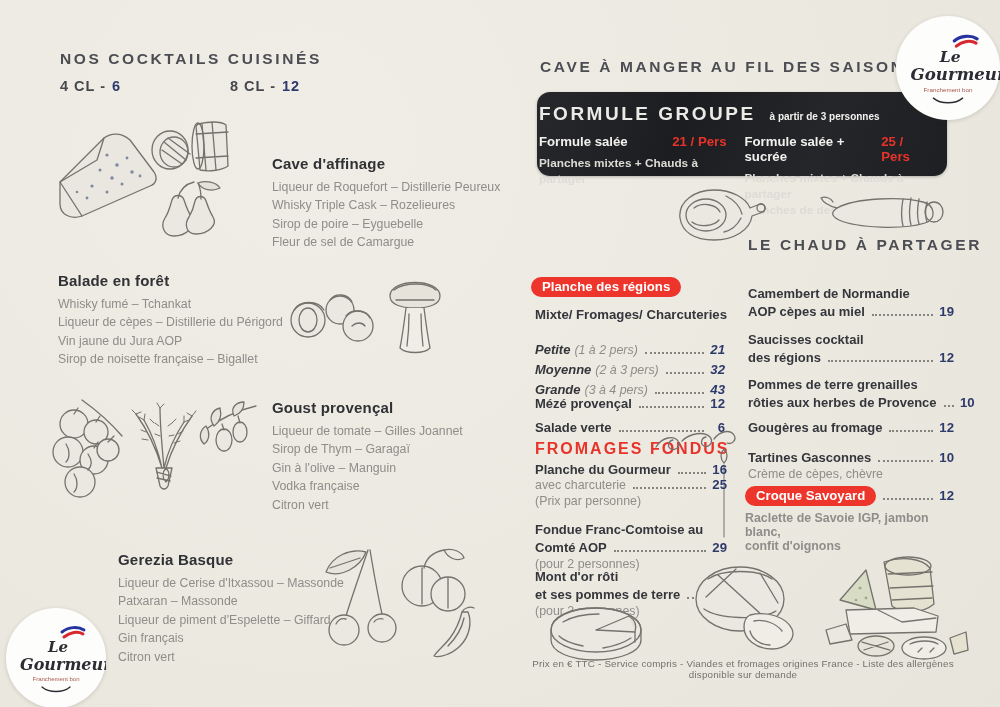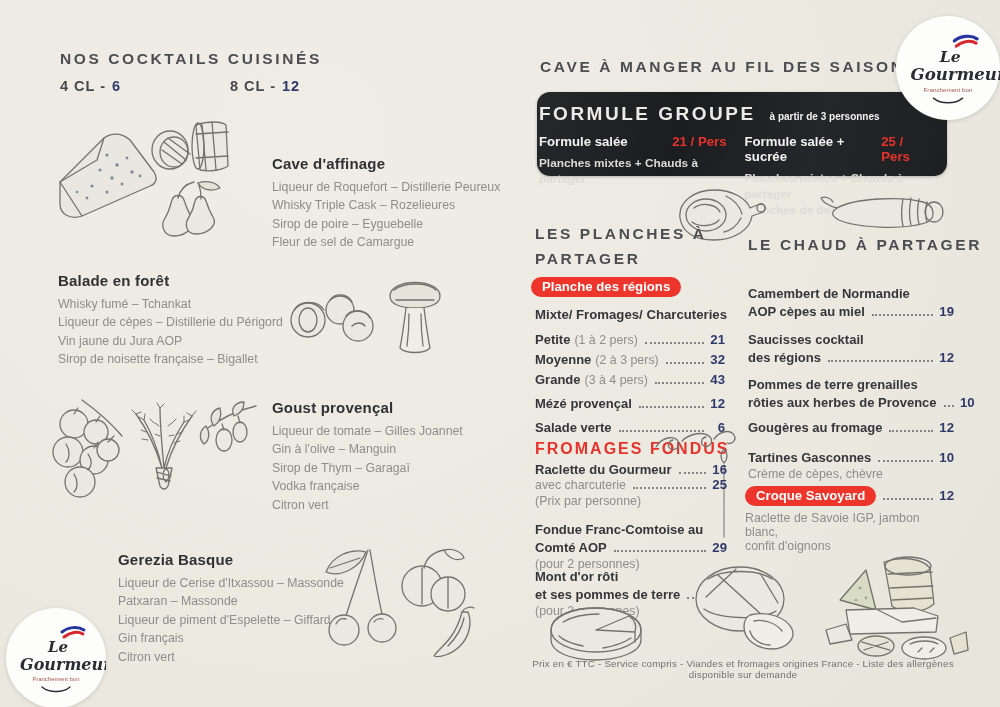--- a/index.html
+++ b/index.html
@@ -135,22 +135,22 @@
     <path d="M6,30 C6,12 56,12 56,30 C56,38 46,42 31,42 C16,42 6,38 6,30 Z" fill="#e6e3da"></path>
     <path d="M10,24 C20,16 44,16 52,24 M12,34 L50,34"></path>
     <path d="M22,42 C20,58 18,72 16,82 C22,88 40,88 46,82 C44,72 42,58 40,42" fill="#efede6"></path>
     <path d="M25,48 C25,62 24,72 23,80 M37,48 C37,62 38,72 39,80"></path>
   </svg>
 
   <div class="abs lsec" style="left:272px;top:399px;width:230px;">
     <h3>Goust provençal</h3>
     <div class="lines">
       <div>Liqueur de tomate – Gilles Joannet</div>
+      <div>Sirop de Thym – Garagaï</div>
       <div>Gin à l'olive – Manguin</div>
-      <div>Sirop de Thym – Garagaï</div>
       <div>Vodka française</div>
       <div>Citron vert</div>
     </div>
   </div>
   <svg class="abs sketch" style="left:52px;top:392px;" width="78" height="112" viewBox="0 0 78 112">
     <path d="M30,8 C44,18 58,30 70,44"></path>
     <circle cx="22" cy="32" r="14" fill="#eae8e0"></circle>
       <circle cx="44" cy="40" r="12" fill="#eae8e0"></circle>
     <circle cx="16" cy="60" r="15" fill="#eae8e0"></circle>
       <circle cx="42" cy="68" r="14" fill="#eae8e0"></circle>
@@ -264,30 +264,26 @@
     <circle cx="89" cy="28" r="4"></circle>
     <path d="M54,16 C62,20 68,26 70,34 M52,52 C60,50 66,44 69,38"></path>
   </svg>
   <svg class="abs sketch" style="left:815px;top:186px;" width="130" height="48" viewBox="0 0 130 48">
     <path d="M22,22 C40,12 86,10 108,16 C120,19 122,33 110,37 C88,44 42,42 24,34 C16,30 16,26 22,22 Z" fill="#eae8e0"></path>
     <path d="M22,22 C14,20 8,16 6,12 M6,12 C10,10 16,12 18,16"></path>
     <path d="M88,13 C86,24 86,32 88,40 M96,12 C94,23 94,32 96,39 M104,13 C102,23 102,31 104,38 M112,16 C110,24 110,30 112,36"></path>
     <ellipse cx="119" cy="26" rx="9" ry="10"></ellipse>
   </svg>
 
-  <div class="abs stamp" style="left:535px;top:222px;line-height:1.6;">
-    <div>LES PLANCHES À</div>
-    <div>PARTAGER</div>
-  </div>
   <div class="abs" style="left:531px;top:277px;">
     <span class="pill">Planche des régions</span>
   </div>
   <div class="abs" style="left:535px;top:307px;font-weight:bold;font-size:13.2px;color:#34363b;">Mixte/ Fromages/ Charcuteries</div>
 
-  <div class="abs" style="left:535px;top:332px;width:190px;">
+  <div class="abs" style="left:535px;top:342px;width:190px;font-style:italic;">
     <div class="mrow mgap">
       <span class="mname">Petite</span>
         <span class="mnote">(1 à 2 pers)</span>
         <span class="dots"></span>
         <span class="mprice">21</span>
     </div>
     <div class="mrow mgap">
       <span class="mname">Moyenne</span>
         <span class="mnote">(2 à 3 pers)</span>
         <span class="dots"></span>
@@ -313,21 +309,21 @@
 
   <div class="abs stamp red" style="left:535px;top:440px;">FROMAGES FONDUS</div>
   <svg class="abs sketch" style="left:652px;top:421px;" width="92" height="118" viewBox="0 0 92 118">
     <path d="M4,26 C10,16 22,14 26,20 C29,25 24,30 19,28 C15,26 16,20 21,19 M30,20 C38,12 52,10 58,16 C62,21 57,27 52,25 C48,23 49,17 54,16 M62,18 C68,10 78,8 82,14 C85,19 80,24 75,22"></path>
     <path d="M72,28 C76,32 76,38 72,42 C68,38 68,32 72,28 Z"></path>
     <path d="M72,44 L72,116" stroke-width="1"></path>
   </svg>
 
   <div class="abs" style="left:535px;top:462px;width:192px;">
     <div class="mrow">
-      <span class="mname">Raclette du Gourmeur</span>
+      <span class="mname">Planche du Gourmeur</span>
         <span class="dots"></span>
         <span class="mprice">16</span>
     </div>
     <div class="mrow sub">
       <span class="mname">avec charcuterie</span>
         <span class="dots"></span>
         <span class="mprice">25</span>
     </div>
     <div class="gnote">(Prix par personne)</div>
   </div>
@@ -390,21 +386,21 @@
         <span class="mprice">10</span>
     </div>
     <div class="gnote">Crème de cèpes, chèvre</div>
   </div>
   <div class="abs" style="left:745px;top:486px;width:209px;">
     <div class="mrow">
       <span class="pill">Croque Savoyard</span>
         <span class="dots"></span>
         <span class="mprice">12</span>
     </div>
-    <div class="gnote" style="margin-top:5px;">
+    <div class="gnote" style="margin-top:5px;font-weight:bold;">
       <div>Raclette de Savoie IGP, jambon blanc,</div>
       <div>confit d'oignons</div>
     </div>
   </div>
 
   <svg class="abs sketch" style="left:543px;top:592px;" width="106" height="72" viewBox="0 0 106 72">
     <path d="M8,38 C8,24 28,16 52,16 C76,16 98,24 98,38 C98,40 98,46 98,48 C98,60 76,68 52,68 C28,68 8,60 8,48 Z" fill="#eae8e0"></path>
     <ellipse cx="53" cy="38" rx="45" ry="22"></ellipse>
     <path d="M53,38 L86,24 M53,38 L92,40 L92,50"></path>
     <path d="M86,24 C92,28 94,34 92,40" fill="#e2dfd5"></path>

